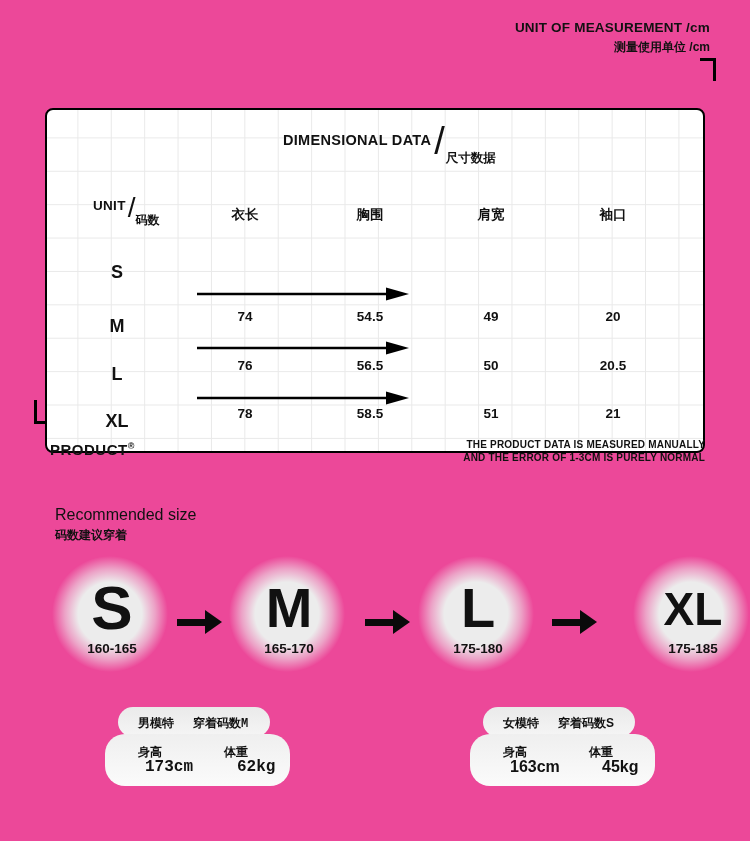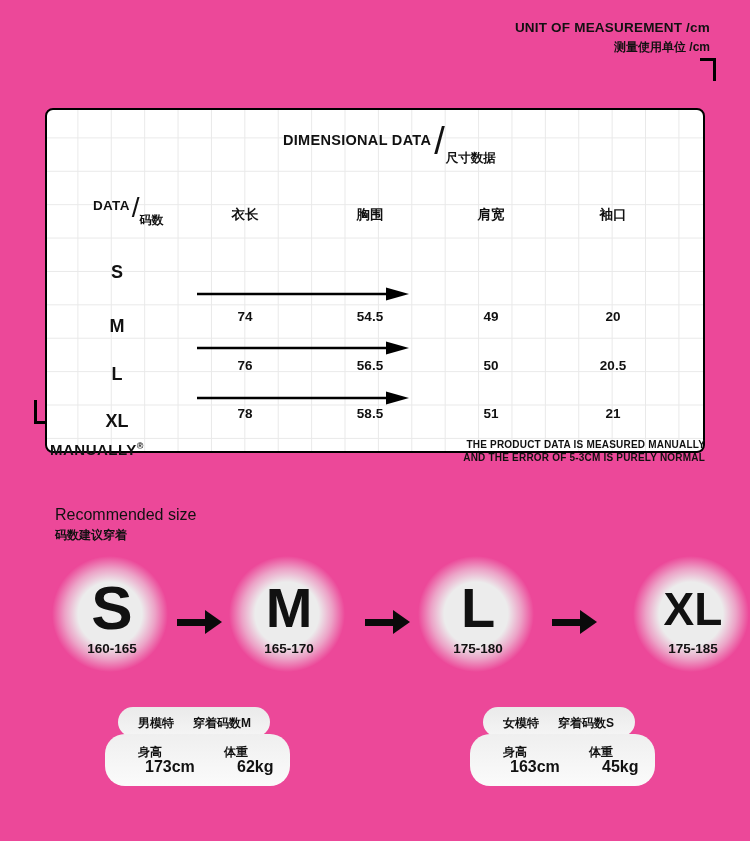--- a/index.html
+++ b/index.html
@@ -63,21 +63,21 @@
   .stop-xl{left:631px;}.stop-xl .stop-letter{font-size:46px;}
 
   .flow-arrow{position:absolute;top:609px;width:46px;height:26px;}
   .fa-1{left:177px;}.fa-2{left:365px;}.fa-3{left:552px;}
   .fa-shaft{position:absolute;left:0;top:10px;width:29px;height:7px;background:#0a0a0a;}
   .fa-head{position:absolute;left:28px;top:1px;width:0;height:0;
            border-left:17px solid #0a0a0a;border-top:12px solid transparent;border-bottom:12px solid transparent;}
 
   
   .model-card{position:absolute;width:190px;height:85px;}
-  .mc-left{left:105px;top:703px;}
+  .mc-left{left:105px;top:703px;font-family:Liberation Mono, monospace;}
   .mc-right{left:470px;top:703px;}
   .pill-top{position:absolute;left:13px;top:4px;width:152px;height:30px;border-radius:15px;
             background:linear-gradient(180deg,#eaeaea,#f5f5f5);}
   .pill-bottom{position:absolute;left:0;top:31px;width:185px;height:52px;border-radius:20px;
                background:linear-gradient(180deg,#efefef,#fbfbfb);}
   .m-who{position:absolute;left:33px;top:12px;font-size:12px;font-weight:700;}
   .m-wears{position:absolute;left:88px;top:12px;font-size:12px;font-weight:700;}
   .m-hlabel{position:absolute;left:33px;top:41px;font-size:12px;font-weight:700;}
   .m-height{position:absolute;left:40px;top:55px;font-size:16px;font-weight:700;}
   .m-wlabel{position:absolute;left:119px;top:41px;font-size:12px;font-weight:700;}
@@ -97,21 +97,21 @@
   <div class="mark-bl"></div>
 
   <section class="dim-box">
     <div class="dim-title">
       <span class="dim-title-en">DIMENSIONAL DATA</span>
       <span class="slash-lg">/</span>
       <span class="dim-title-zh">尺寸数据</span>
     </div>
 
     <div class="size-head">
-      <span class="size-en">DATA</span>
+      <span class="size-en">UNIT</span>
       <span class="slash-md">/</span>
       <span class="size-zh">码数</span>
     </div>
 
     <div class="row col-heads">
       <span class="cell c1">衣长</span>
       <span class="cell c2">胸围</span>
       <span class="cell c3">肩宽</span>
       <span class="cell c4">袖口</span>
     </div>
@@ -149,26 +149,26 @@
     <div class="size-letter" style="top:301px">XL</div>
     <div class="vals" style="top:296px">
       <span class="cell c1">78</span>
       <span class="cell c2">58.5</span>
       <span class="cell c3">51</span>
       <span class="cell c4">21</span>
     </div>
   </section>
 
   <div class="brand">
-    <span>MANUALLY</span><sup>®</sup>
+    <span>PRODUCT</span><sup>®</sup>
   </div>
 
   <div class="disc">
     <div class="disc-en">THE PRODUCT DATA IS MEASURED MANUALLY</div>
-    <div class="disc-en">AND THE ERROR OF 5-3CM IS PURELY NORMAL</div>
+    <div class="disc-en">AND THE ERROR OF 1-3CM IS PURELY NORMAL</div>
   </div>
 
   <div class="rec-title">Recommended size</div>
   <div class="rec-sub">码数建议穿着</div>
 
   <div class="stop stop-s">
     <div class="stop-blob"></div>
     <div class="stop-letter">S</div>
     <div class="stop-range">160-165</div>
   </div>

